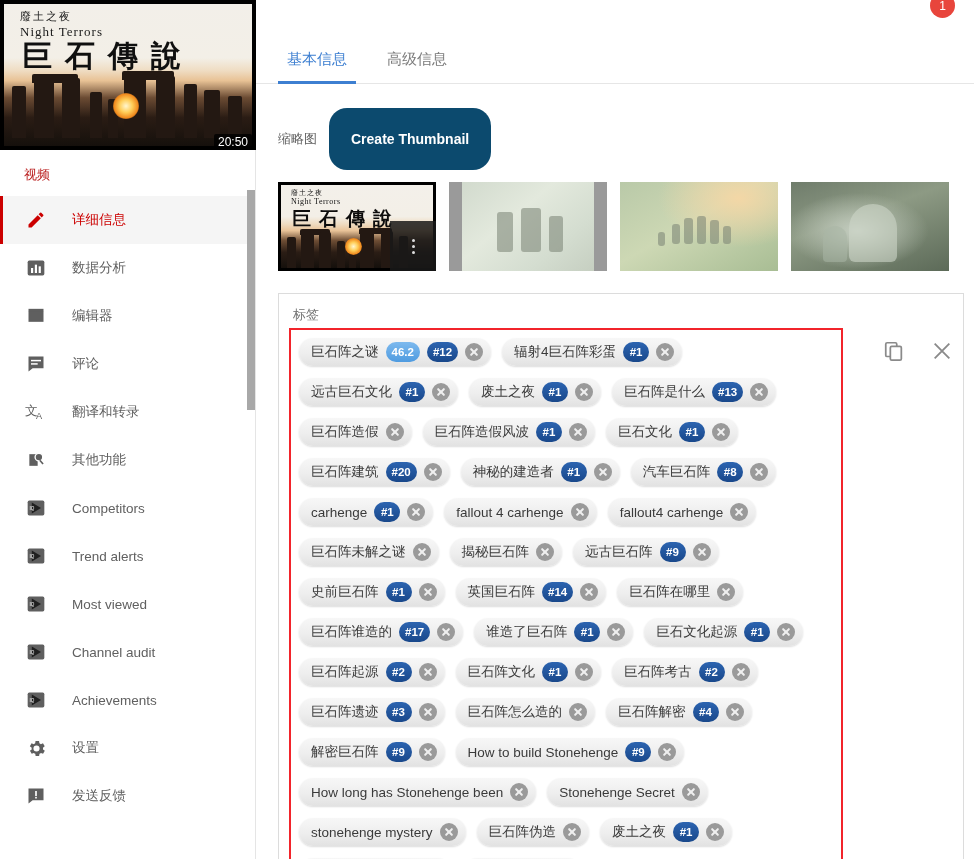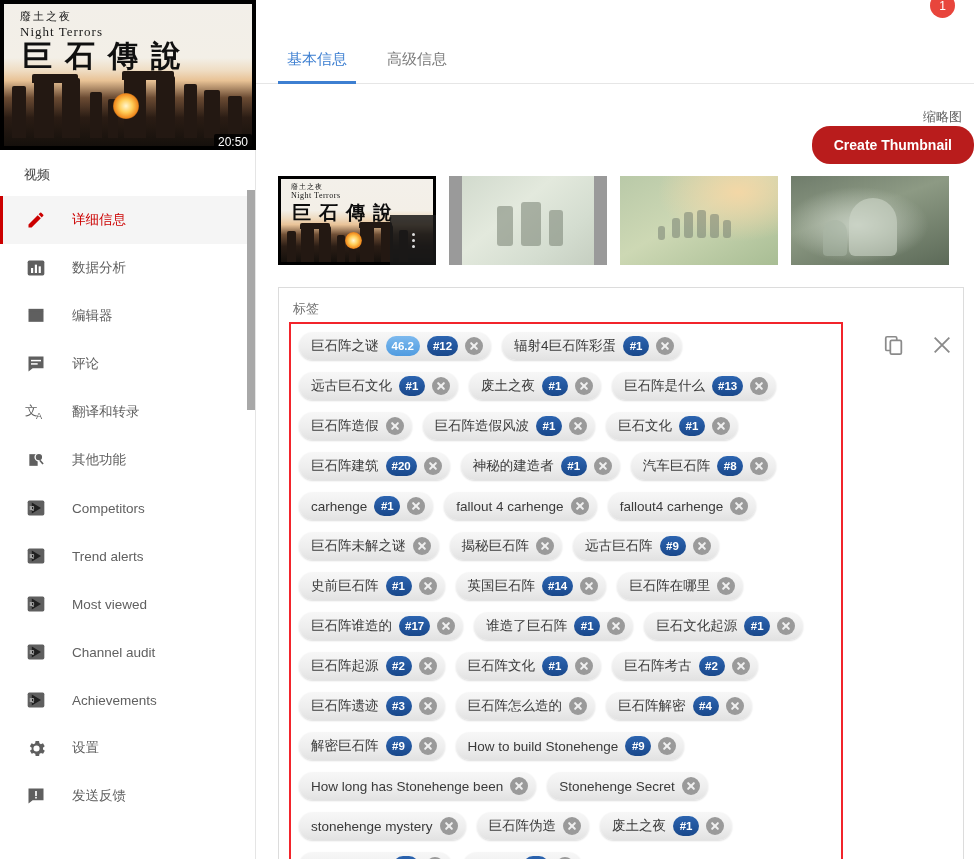--- a/index.html
+++ b/index.html
@@ -68,21 +68,21 @@
   }
   .vt-dur {
     position: absolute; right: 4px; bottom: 0;
     background: rgba(0,0,0,0.82);
     color: #fff; font-size: 12px;
     padding: 1px 4px; border-radius: 2px;
     font-family: "Liberation Sans", sans-serif;
   }
   .sb-section-title {
     padding: 16px 0 12px 24px;
-    font-size: 13px; color: #404040;
+    font-size: 13px; color: #b91c1c;
   }
   .sb-list { position: relative; }
   .sb-item {
     display: flex; align-items: center;
     height: 48px;
     padding-left: 24px;
     cursor: pointer;
     position: relative;
   }
   .sb-item .sb-icon {
@@ -154,35 +154,34 @@
   .tab.active::after {
     content: "";
     position: absolute;
     left: 0; right: 0; bottom: -1px;
     height: 3px;
     background: #3d7fd1;
   }
 
   .thumb-row {
     display: flex;
-    align-items: flex-end;
+    align-items: center;
     padding: 24px 0 0 22px;
-    flex-direction: column;
   }
   .thumb-label {
     font-size: 13px;
     color: #606060;
     margin-right: 12px;
   }
   .btn-create {
-    background: #b91c1c;
+    background: #0c4a6e;
     color: #fff;
     border: none;
     border-radius: 18px;
-    padding: 11px 22px;
+    padding: 23px 22px;
     font-size: 14px;
     font-weight: 700;
     cursor: pointer;
     font-family: "Liberation Sans", sans-serif;
   }
 
   .thumbs {
     display: flex;
     gap: 13px;
     padding: 12px 0 0 22px;

